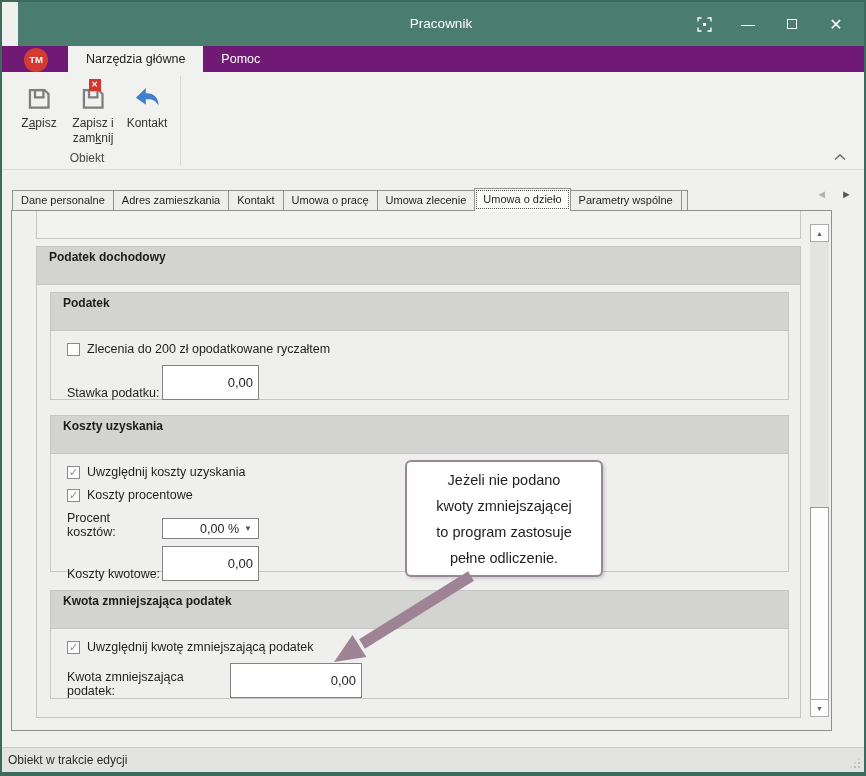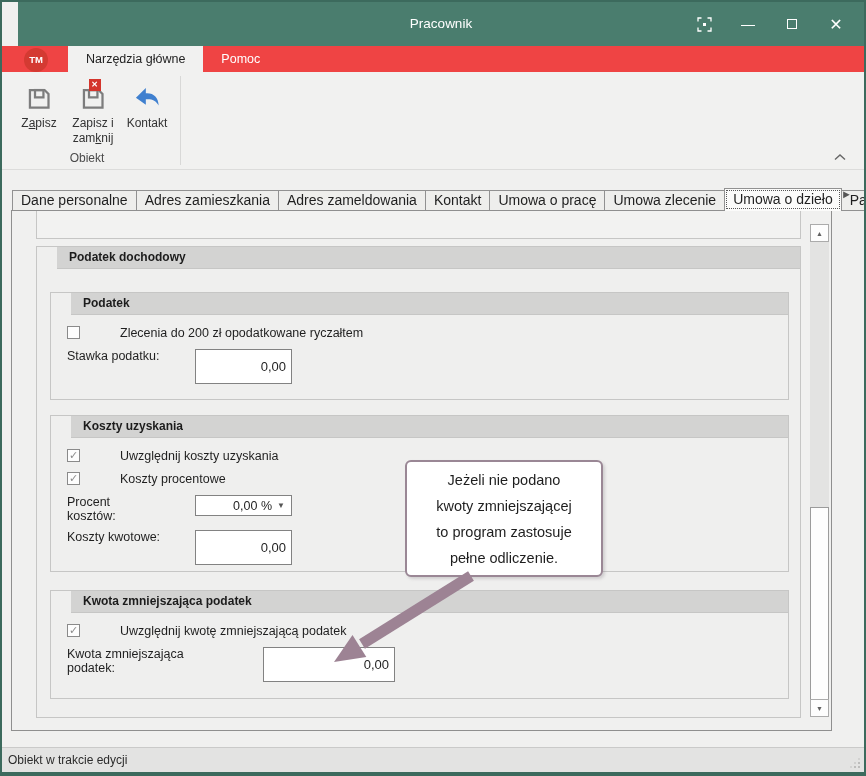--- a/index.html
+++ b/index.html
@@ -13,21 +13,21 @@
   
   .titlebar { position:absolute; top:0; left:16px; right:0; height:44px; background:#4a7d6e; }
   .title { position:absolute; left:0; right:0; top:0; height:44px; line-height:44px;
     text-align:center; color:#fff; font-size:13.5px; }
   .win-controls { position:absolute; right:6px; top:0; height:44px; display:flex; align-items:center; }
   .win-btn { width:44px; height:44px; display:flex; align-items:center; justify-content:center;
     color:#fff; font-size:14px; }
   .maxi-box { width:10px; height:10px; border:1px solid #fff; display:inline-block; }
 
   
-  .ribbon-tabs { position:absolute; top:44px; left:0; right:0; height:26px; background:#ef4444;
+  .ribbon-tabs { position:absolute; top:44px; left:0; right:0; height:26px; background:#701a75;
     display:flex; align-items:stretch; }
   .logo { width:24px; height:24px; border-radius:50%; background:#d43a32; color:#fff;
     font-size:9.5px; font-weight:bold; display:flex; align-items:center; justify-content:center;
     margin:1px 20px 0 22px; align-self:center; }
   .rtab { padding:0 18px; line-height:26px; font-size:12.5px; color:#fff; }
   .rtab.active { background:#f1f1f0; color:#222; }
 
   
   .ribbon { position:absolute; top:70px; left:0; right:0; height:98px; background:#f1f1f0;
     border-bottom:1px solid #dcdcdb; }
@@ -40,49 +40,49 @@
   .u { text-decoration:underline; }
   .badge { position:absolute; top:7px; right:6px; width:12px; height:12px; background:#d4352c;
     color:#fff; font-size:8px; line-height:12px; text-align:center; font-weight:bold; }
   .group-label { position:absolute; left:0; right:12px; bottom:4px; text-align:center;
     font-size:12px; color:#4a4a4a; }
   .group-sep { position:absolute; left:178px; top:4px; bottom:4px; width:1px; background:#d8d8d7; }
   .ribbon-collapse { position:absolute; right:18px; bottom:8px; }
 
   
   .tabstrip { position:absolute; top:186px; left:10px; right:10px; height:23px; display:flex; align-items:flex-end; }
-  .dtab { height:21px; line-height:19px; padding:0 8px; font-size:14px; background:#eeeeec;
+  .dtab { height:21px; line-height:19px; padding:0 8px; font-size:11px; background:#eeeeec;
     border:1px solid #919191; margin-right:-1px; white-space:nowrap; color:#1f1f1f;text-align:right; }
   .dtab.active { background:#fbfbfa; height:23px; line-height:21px; border-bottom:none;
     position:relative; z-index:3; outline:1px dotted #555; outline-offset:-3px; }
   .dtab.stub { width:7px; padding:0; }
   .tab-scroll { position:absolute; right:2px; top:0; display:flex; gap:14px; font-size:11px; }
   .tab-scroll span.prev { color:#b2b2b2; }
   .tab-scroll span.next { color:#555; }
 
   
   .panel { position:absolute; top:208px; left:9px; width:821px; height:521px;
     background:#f0f0ef; border:1px solid #8f8f8f; z-index:1; }
 
   
   .partial-gb { position:absolute; left:24px; top:0; width:765px; height:28px;
     background:#f2f2f1; border:1px solid #c6c6c5; border-top:none; }
 
   
   .gb { position:absolute; border:1px solid #c6c6c5; background:#efefee; }
-  .gb-h { height:22px; background:#d3d3d2; border-bottom:1px solid #c6c6c5;
-    font-weight:bold; font-size:12px; line-height:21px; padding-left:12px; color:#1c1c1c;margin-left:20px; }
+  .gb-h { height:38px; background:#d3d3d2; border-bottom:1px solid #c6c6c5;
+    font-weight:bold; font-size:12px; line-height:21px; padding-left:12px; color:#1c1c1c; }
   .gb-outer { left:24px; top:35px; width:765px; height:472px; }
   .gb-inner { left:13px; width:739px; background:#efefee; }
   #gb-podatek { top:45px;  height:108px; }
   #gb-koszty  { top:168px; height:157px; }
   #gb-kwota   { top:343px; height:109px; }
 
   .gb-body { padding:11px 0 0 16px; }
-  .row { display:flex; align-items:flex-start; margin-bottom:7px;gap:33px; }
+  .row { display:flex; align-items:flex-end; margin-bottom:7px; }
   .cbrow { margin-bottom:9px; }
   .cb { width:13px; height:13px; background:#fdfdfd; border:1px solid #8a8a8a; margin-right:7px;
     display:flex; align-items:center; justify-content:center; font-size:11px; color:#8c8c8c; flex:0 0 13px; }
   .cb-lbl { font-size:12.5px; }
   .f-lbl { font-size:12.5px; }
   .lblw1 { width:95px; }
   .lblw2 { width:163px; }
   input.field { height:35px; border:1px solid #828282; background:#fff; font-family:"Liberation Sans",sans-serif;
     font-size:13px; text-align:right; padding:0 5px; color:#1f1f1f; }
   .w97 { width:97px; } .w132 { width:132px; }
@@ -201,21 +201,20 @@
         <svg width="12" height="7" viewBox="0 0 12 7" fill="none" stroke="#666" stroke-width="1.4">
           <path d="M1 5.5 L6 1 L11 5.5"></path>
         </svg>
       </span>
     </div>
   </div>
 
   <div class="tabstrip">
     <div class="dtab">Dane personalne</div>
     <div class="dtab">Adres zamieszkania</div>
-    <div class="dtab">Adres zameldowania</div>
     <div class="dtab">Kontakt</div>
     <div class="dtab">Umowa o pracę</div>
     <div class="dtab">Umowa zlecenie</div>
     <div class="dtab active">Umowa o dzieło</div>
     <div class="dtab">Parametry wspólne</div>
     <div class="dtab stub"></div>
     <div class="tab-scroll">
       <span class="prev">◄</span>
       <span class="next">►</span>
     </div>

